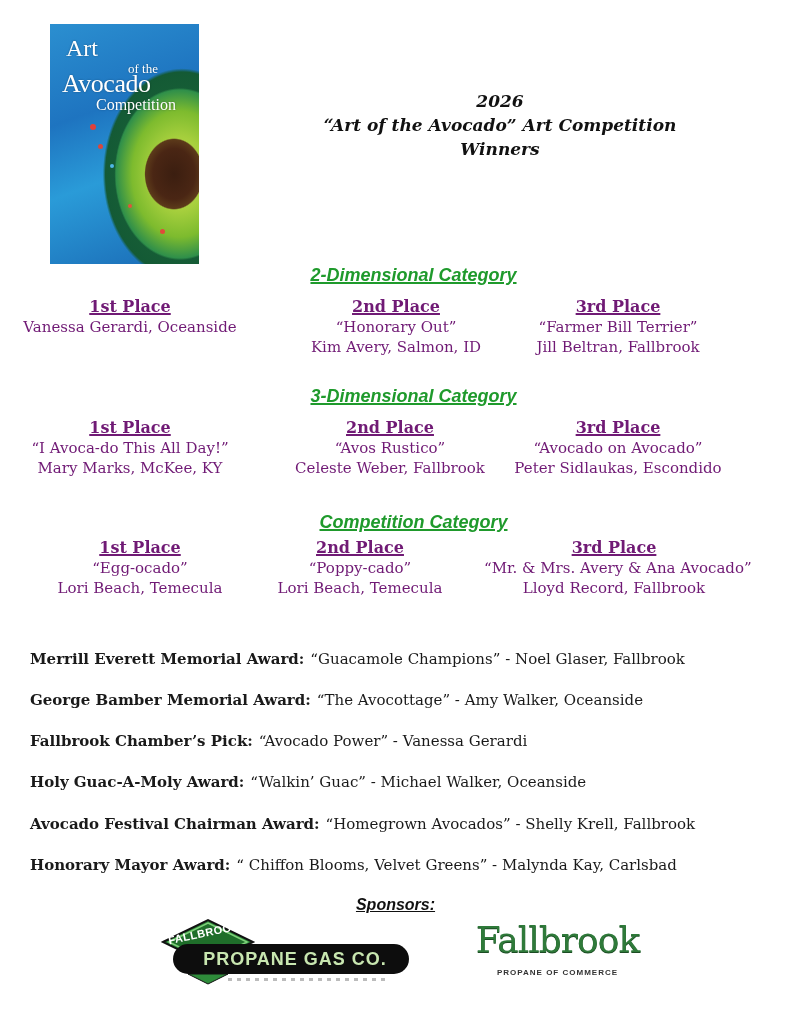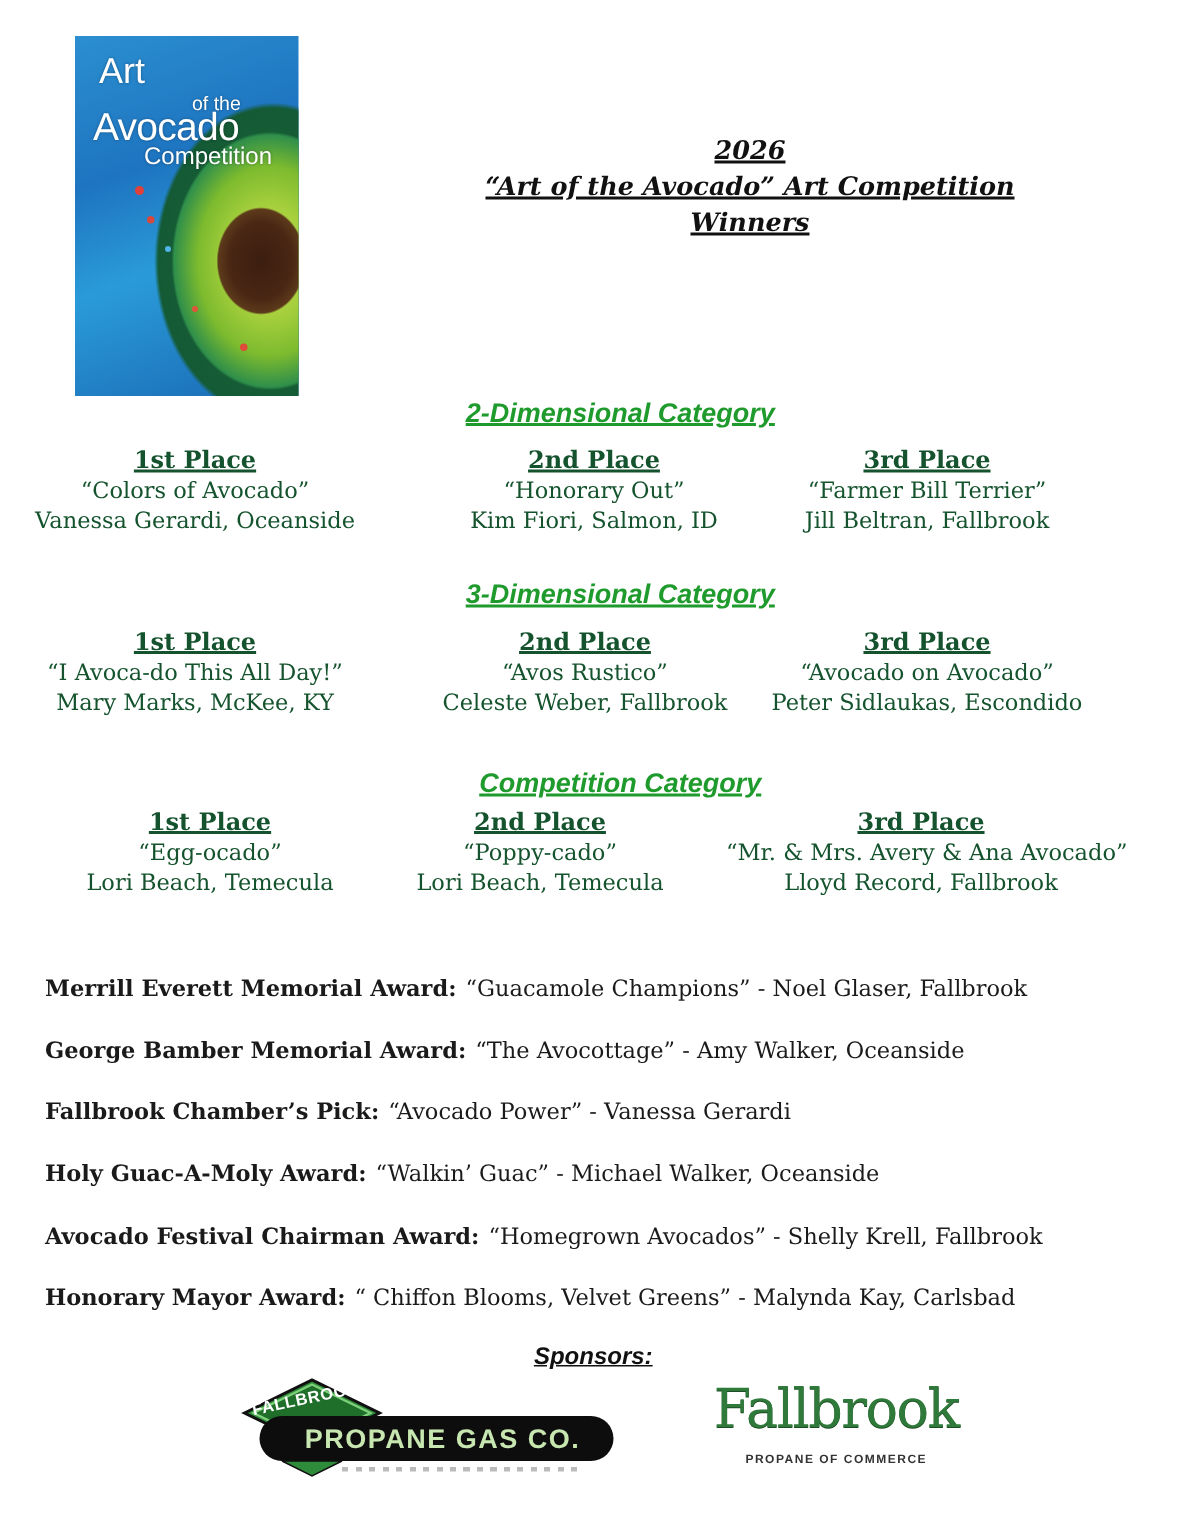--- a/index.html
+++ b/index.html
@@ -12,47 +12,47 @@
       position: absolute; left: 50px; top: 24px; width: 149px; height: 240px;
       background:
         radial-gradient(ellipse 38px 46px at 124px 150px, #3b1e10 0%, #4a2614 55%, #5c3a1a 75%, transparent 78%),
         radial-gradient(ellipse 80px 105px at 130px 150px, #c9e05a 0%, #a6cf3d 35%, #7dbb2e 60%, #2f8f4a 80%, transparent 82%),
         radial-gradient(ellipse 90px 120px at 132px 150px, #1f6a3a 0%, #145a35 85%, transparent 88%),
         linear-gradient(160deg, #2b8fd0 0%, #1e74c0 35%, #2a9bd8 60%, #1a6ab5 100%);
       overflow: hidden;
     }
     .poster .p-title {
       position: absolute; color: #ffffff;
-      font-family: Liberation Sans, sans-serif;
+      font-family: Liberation Serif, serif;
       text-shadow: 0 0 2px rgba(0,0,0,0.35);
       line-height: 1;
     }
     .poster .p-art { left: 16px; top: 12px; font-size: 24px; }
     .poster .p-of { left: 34px; top: 38px; font-size: 13px; margin-left: 44px; }
     .poster .p-avo { left: 12px; top: 47px; font-size: 26px; letter-spacing: -0.5px; }
     .poster .p-comp { left: 46px; top: 73px; font-size: 16px; }
     .splat { position: absolute; border-radius: 50%; }
 
     .header {
       position: absolute; left: 310px; top: 89px; width: 380px; text-align: center;
       font-family: "DejaVu Serif", serif; font-style: italic; font-weight: bold;
       font-size: 17px; line-height: 24px; color: #111;
     }
-    .header span { text-decoration: underline; text-decoration-thickness: 1.5px; display: block; }
+    .header span { text-decoration-thickness: 1.5px; display: block; }
 
     .cat-title {
       position: absolute; left: 0; width: 791px; text-align: center;
       font-family: "Liberation Sans", "DejaVu Sans", sans-serif;
       font-style: italic; font-weight: bold; font-size: 18px; color: #1f9a2c;
       text-decoration: underline; text-decoration-thickness: 1.5px; margin-left: 18px;
     }
     .place-col {
       position: absolute; width: 260px; text-align: center;
       font-family: "DejaVu Serif", "Liberation Serif", serif; font-size: 15px; line-height: 20px;
-      color: #14532d;
+      color: #701a75;
     }
     .place-col .place {
       display: block; font-weight: bold; font-size: 16px; text-decoration: underline;
       text-decoration-thickness: 1.5px;
     }
     .place-col .line { display: block; white-space: nowrap; }
 
     .award {
       position: absolute; left: 30px; width: 750px; white-space: nowrap;
       font-family: "DejaVu Serif", "Liberation Serif", serif; font-size: 15px; color: #1a1a1a;
@@ -100,27 +100,26 @@
 
 <div class="header">
   <span>2026</span>
   <span>“Art of the Avocado” Art Competition</span>
   <span>Winners</span>
 </div>
 
 <div class="cat-title" style="top:265px;">2-Dimensional Category</div>
 <div class="place-col" style="left:0px;top:297px;">
   <span class="place">1st Place</span>
-  <span class="line">“Colors of Avocado”</span>
   <span class="line">Vanessa Gerardi, Oceanside</span>
 </div>
 <div class="place-col" style="left:266px;top:297px;">
   <span class="place">2nd  Place</span>
   <span class="line">“Honorary Out”</span>
-  <span class="line">Kim Fiori, Salmon, ID</span>
+  <span class="line">Kim Avery, Salmon, ID</span>
 </div>
 <div class="place-col" style="left:488px;top:297px;">
   <span class="place">3rd Place</span>
   <span class="line">“Farmer Bill Terrier”</span>
   <span class="line">Jill Beltran, Fallbrook</span>
 </div>
 
 <div class="cat-title" style="top:386px;">3-Dimensional Category</div>
 <div class="place-col" style="left:0px;top:418px;">
   <span class="place">1st Place</span>

